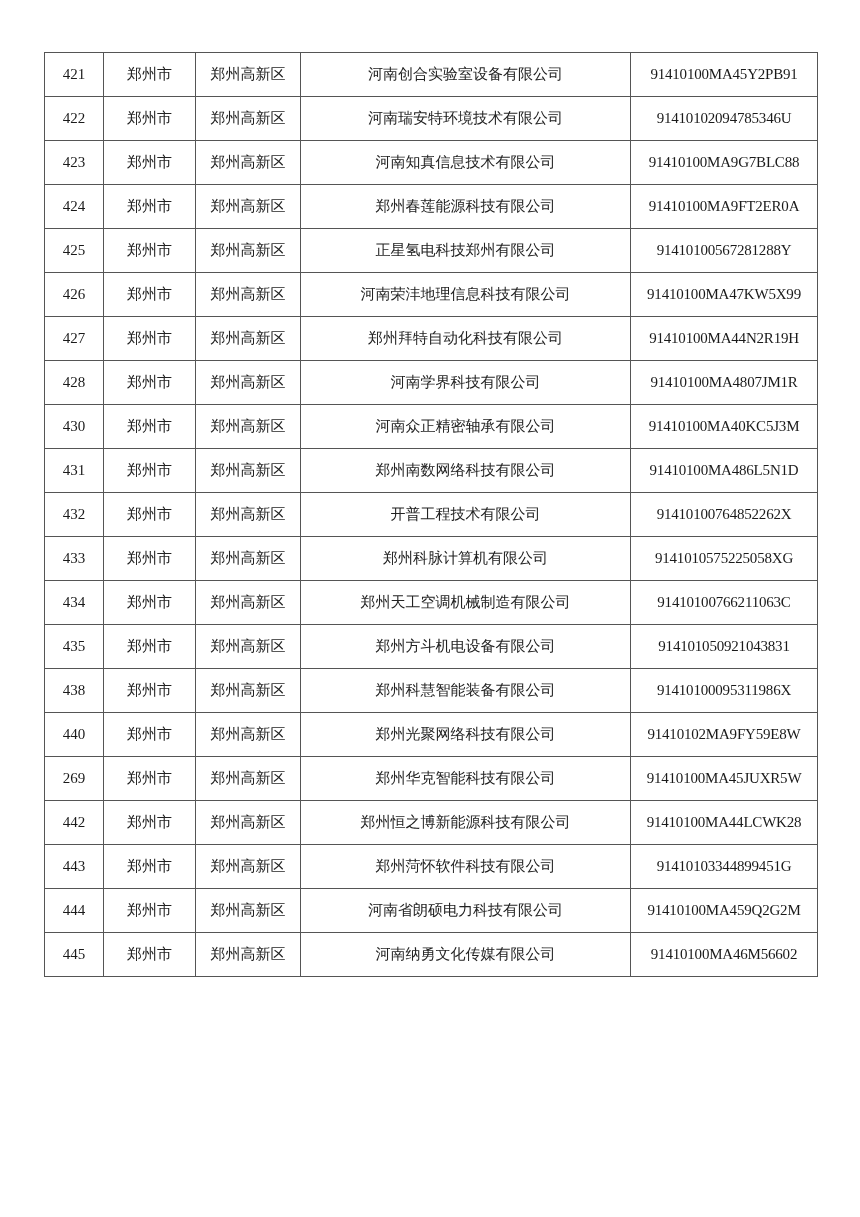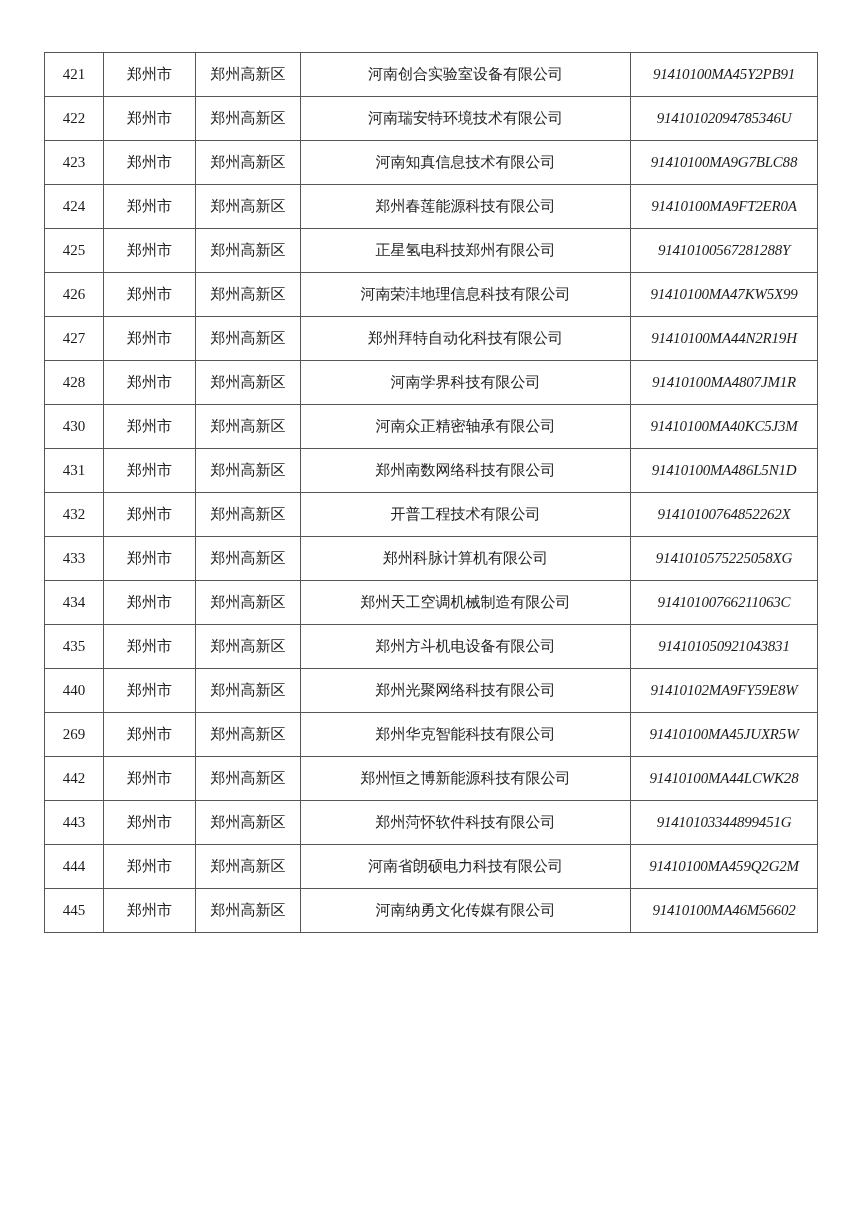--- a/index.html
+++ b/index.html
@@ -38,21 +38,21 @@
       font-size: 15px;
       white-space: nowrap;
       overflow: hidden;
     }
     td.c-num { font-size: 15px; }
     td.c-city, td.c-district, td.c-name {
       font-family: "DejaVu Sans", "Liberation Sans", sans-serif;
       font-size: 14px;
       color: #222;
     }
-    td.c-code { font-size: 15.5px; letter-spacing: -0.2px; font-style: italic; }
+    td.c-code { font-size: 15.5px; letter-spacing: -0.2px; }
   </style>
 </head>
 <body>
 
 <div class="page">
   <table class="list">
     <colgroup>
       <col style="width:59px">
       <col style="width:92px">
       <col style="width:105px">
@@ -152,20 +152,27 @@
           <td class="c-code">91410100766211063C</td>
         </tr>
         <tr>
           <td class="c-num">435</td>
           <td class="c-city">郑州市</td>
           <td class="c-district">郑州高新区</td>
           <td class="c-name">郑州方斗机电设备有限公司</td>
           <td class="c-code">914101050921043831</td>
         </tr>
         <tr>
+          <td class="c-num">438</td>
+          <td class="c-city">郑州市</td>
+          <td class="c-district">郑州高新区</td>
+          <td class="c-name">郑州科慧智能装备有限公司</td>
+          <td class="c-code">91410100095311986X</td>
+        </tr>
+        <tr>
           <td class="c-num">440</td>
           <td class="c-city">郑州市</td>
           <td class="c-district">郑州高新区</td>
           <td class="c-name">郑州光聚网络科技有限公司</td>
           <td class="c-code">91410102MA9FY59E8W</td>
         </tr>
         <tr>
           <td class="c-num">269</td>
           <td class="c-city">郑州市</td>
           <td class="c-district">郑州高新区</td>

